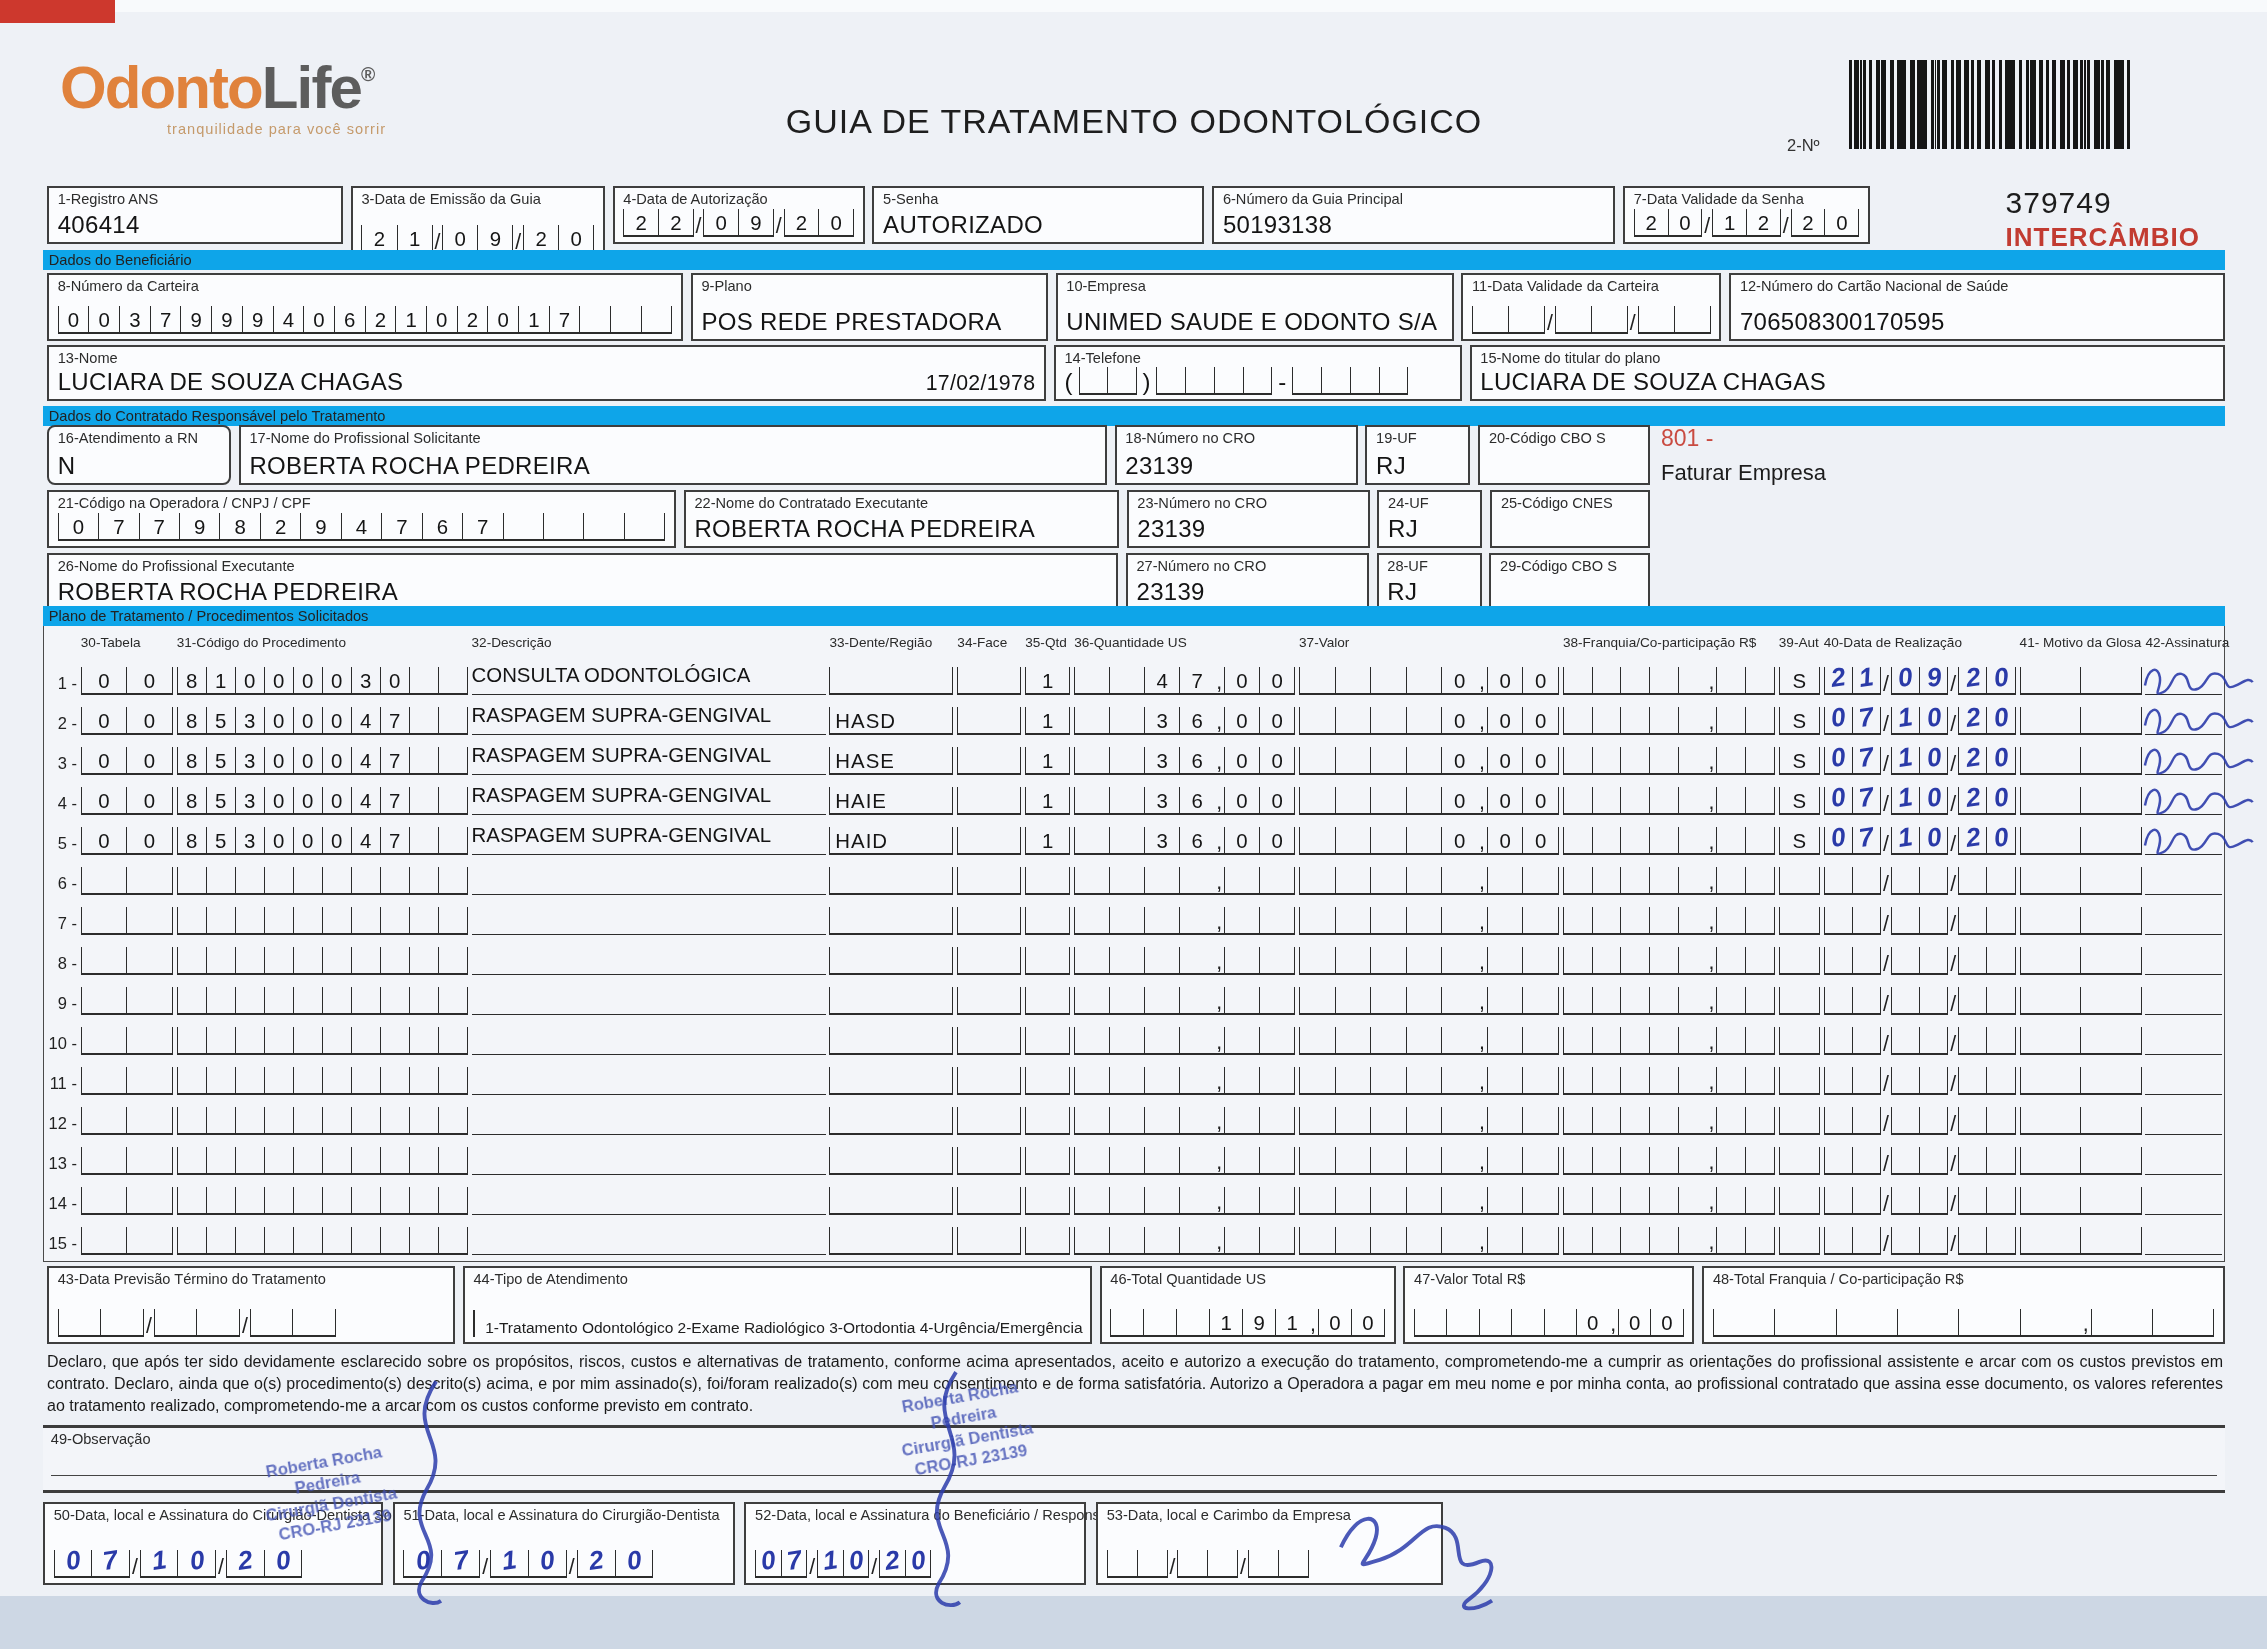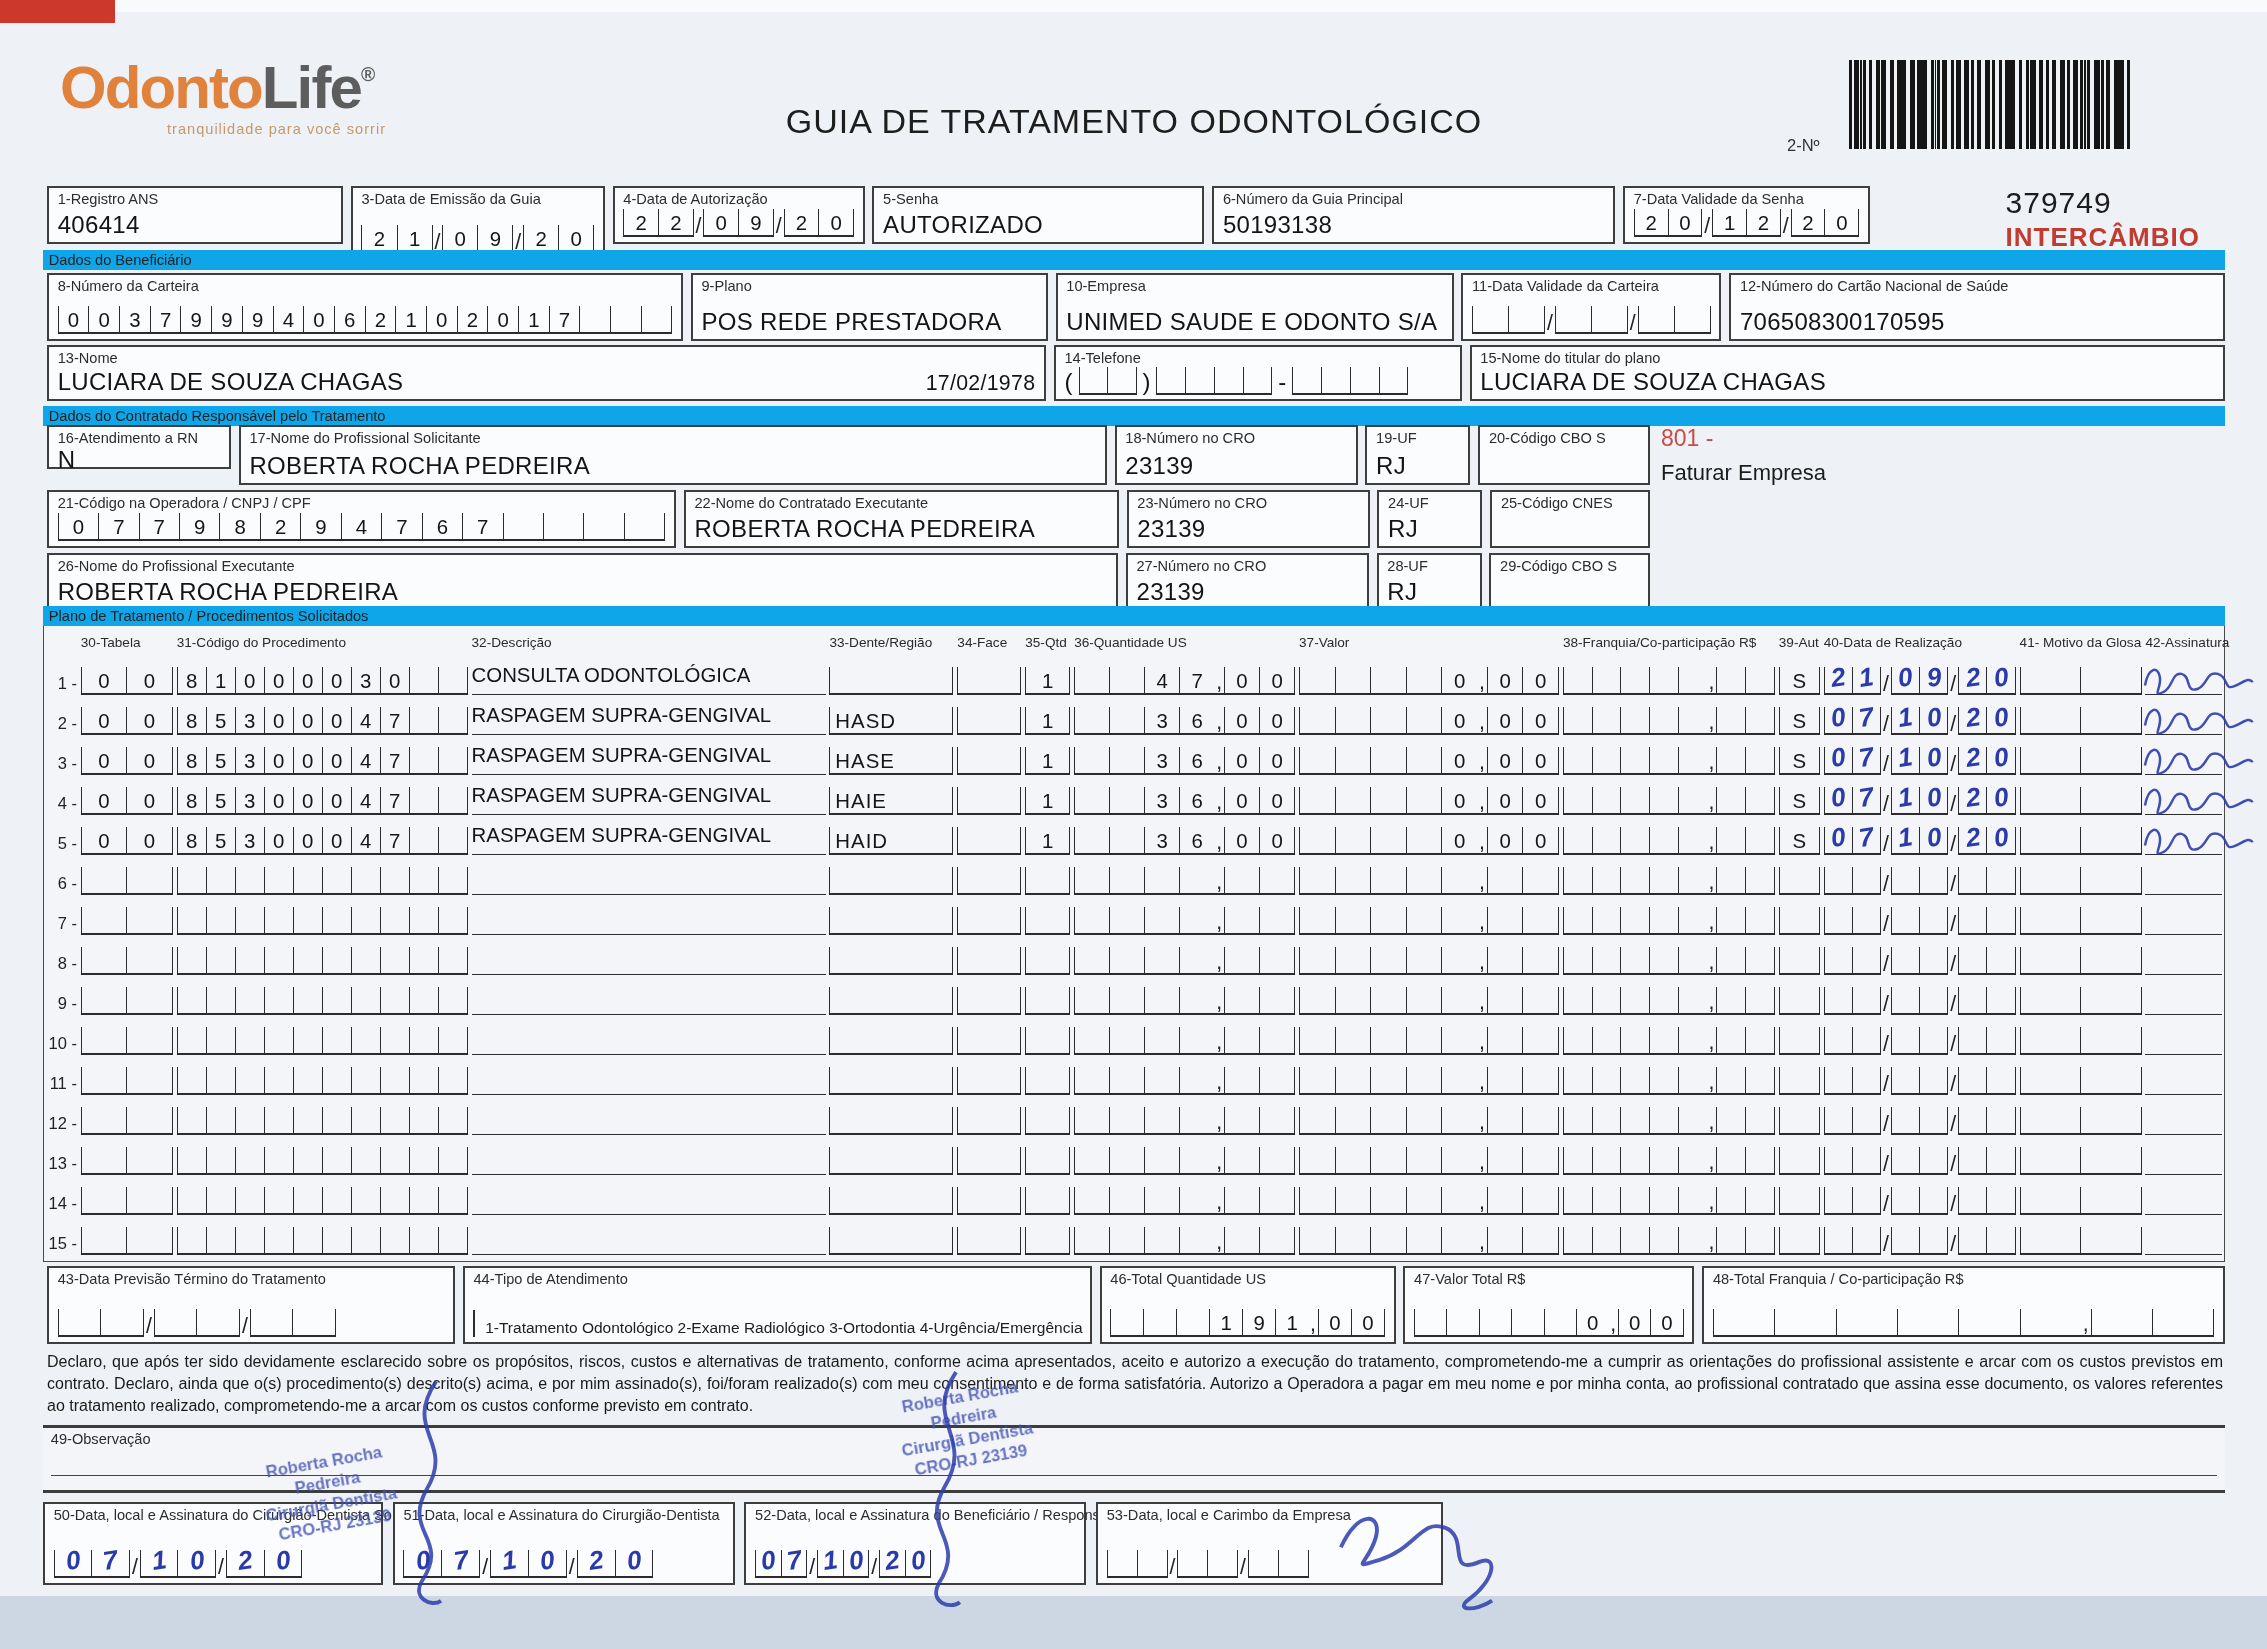--- a/index.html
+++ b/index.html
@@ -300,21 +300,21 @@
     </div>
     <div class="box" style="flex:1;height:56px;">
       <span class="lab">15-Nome do titular do plano</span>
         <span class="val">LUCIARA DE SOUZA CHAGAS</span>
     </div>
   </div>
 
   <div class="abs sect" style="top:406px;">Dados do Contratado Responsável pelo Tratamento</div>
 
   <div class="abs frow" style="left:47px;top:425px;width:1603px;">
-    <div class="box" style="width:184px;height:44px;">
+    <div class="box" style="width:184px;height:60px;border-radius:8px;">
       <span class="lab">16-Atendimento a RN</span>
         <span class="val">N</span>
     </div>
     <div class="box" style="width:868px;height:60px;">
       <span class="lab">17-Nome do Profissional Solicitante</span>
         <span class="val">ROBERTA ROCHA PEDREIRA</span>
     </div>
     <div class="box" style="width:243px;height:60px;">
       <span class="lab">18-Número no CRO</span>
         <span class="val">23139</span>

